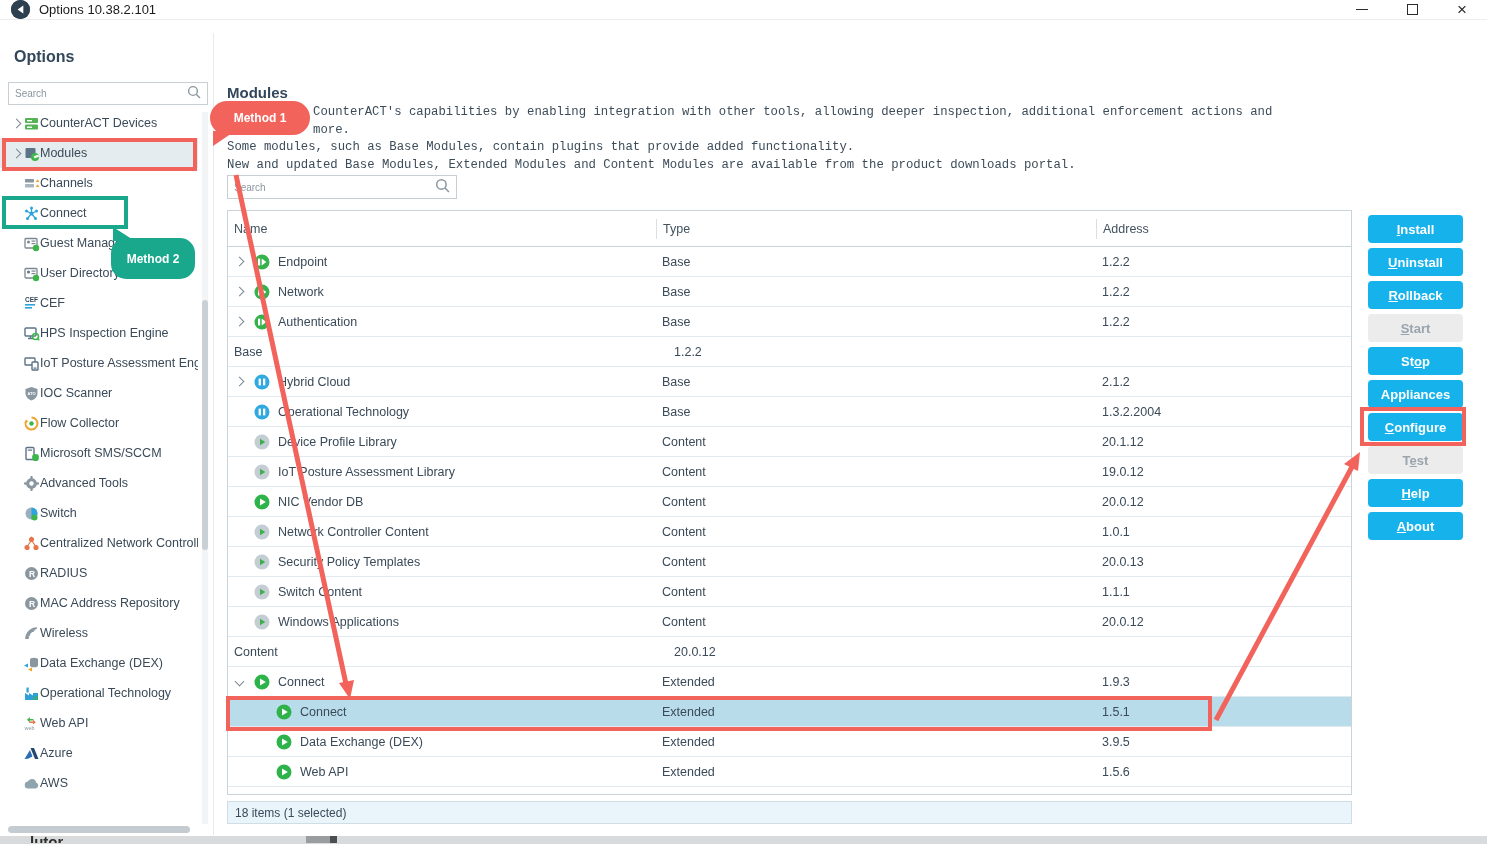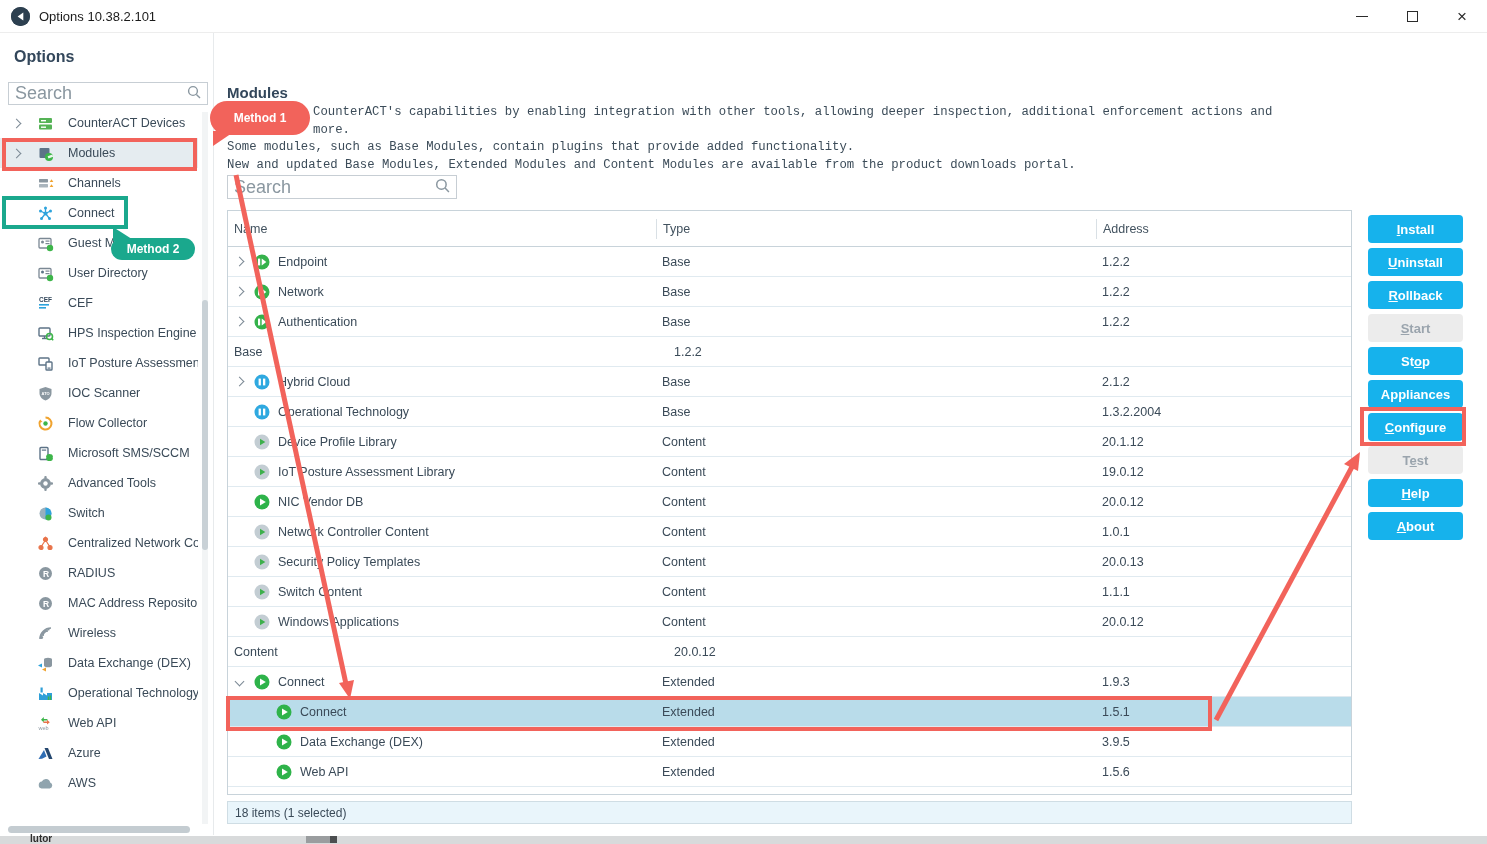--- a/index.html
+++ b/index.html
@@ -3,42 +3,42 @@
 <meta charset="utf-8">
 <style>
   * { margin:0; padding:0; box-sizing:border-box; }
   html,body { background:#888; }
   .screen {
     position:relative; width:1487px; height:844px; background:#fff;
     font-family:"Liberation Sans", sans-serif; color:#3a4a58; overflow:hidden;
     margin:0 auto;
   }
   
-  .titlebar { position:absolute; left:0; top:0; width:100%; height:33px; background:#fff;
+  .titlebar { position:absolute; left:0; top:0; width:100%; height:20px; background:#fff;
     border-bottom:1px solid #ededed; display:flex; align-items:center; }
   .app-icon { width:19px; height:19px; border-radius:50%; background:#2d4050; margin-left:11px;
     display:flex; align-items:center; justify-content:center; }
   .app-icon svg { display:block; }
   .win-title { margin-left:9px; font-size:13px; color:#1b1b1b; }
   .win-controls { margin-left:auto; display:flex; height:100%; }
   .win-btn { width:50px; height:100%; display:flex; align-items:center; justify-content:center; cursor:pointer; }
   .glyph-min { width:12px; height:0; border-top:1.4px solid #2b2b2b; }
   .glyph-max { width:11px; height:11px; border:1.4px solid #2b2b2b; }
   .glyph-close { font-size:17px; color:#2b2b2b; line-height:1; }
   
   .page-title { position:absolute; left:14px; top:48px; font-size:16px; font-weight:bold; color:#33475b; }
   
   .side-search { position:absolute; left:8px; top:82px; width:200px; height:23px; border:1px solid #c7ced4;
     background:#fff; display:flex; align-items:center; }
-  .side-search input, .main-search input { border:none; outline:none; flex:1; font-size:18px;
+  .side-search input, .main-search input { border:none; outline:none; flex:1; font-size:10px;
     font-family:"Liberation Sans", sans-serif; color:#3a4a58; padding:0 6px; background:transparent; min-width:0; }
   .side-search input::placeholder, .main-search input::placeholder { color:#8a97a0; }
   .search-glyph { margin-right:6px; flex:0 0 auto; }
   .sidebar-list { position:absolute; left:0; top:108px; width:198px; height:722px; overflow:hidden; }
-  .side-item { display:flex; align-items:center; height:30px; padding-left:10px; gap:14px; cursor:pointer; white-space:nowrap; }
+  .side-item { display:flex; align-items:center; height:30px; padding-left:10px; gap:0; cursor:pointer; white-space:nowrap; }
   .side-item.sel { background:#e5ecf0; }
   .chev-slot { width:13px; flex:0 0 auto; display:flex; align-items:center; justify-content:center; }
   .chev { width:7px; height:7px; border-right:1.6px solid #7b8894; border-bottom:1.6px solid #7b8894;
     transform:rotate(-45deg); display:inline-block; }
   .chev.down { transform:rotate(45deg); }
   .s-icon { width:17px; height:17px; flex:0 0 auto; display:flex; align-items:center; justify-content:center; }
   .s-label { font-size:12.5px; color:#3a4a58; overflow:hidden; }
   .sb-vtrack { position:absolute; left:202px; top:112px; width:6px; height:712px; background:#f2f4f5; }
   .sb-vthumb { position:absolute; left:202px; top:300px; width:6px; height:250px; background:#c9d1d6; border-radius:3px; }
   .sb-htrack { position:absolute; left:8px; top:826px; width:182px; height:7px; background:#c4ccd1; border-radius:4px; }
@@ -77,26 +77,26 @@
   #box-modules   { left:2px;    top:138px; width:195px;  height:33px; }
   #box-connect-side { left:2px; top:196px; width:126px;  height:33px; }
   #box-connect-row  { left:226px; top:696px; width:986px; height:35px; }
   #box-configure { left:1360px; top:407px; width:106px;  height:39px; }
   .overlay { position:absolute; left:0; top:0; z-index:35; pointer-events:none; }
   .callout { position:absolute; z-index:50; color:#fff; font-size:12px; font-weight:bold;
     display:flex; align-items:center; justify-content:center; pointer-events:none; }
   #callout-m1 { left:210px; top:101px; width:100px; height:34px; background:#f2635b; border-radius:17px; }
   #callout-m1 .tail { position:absolute; left:3px; bottom:-11px; width:22px; height:15px; background:#f2635b;
     clip-path:polygon(0 0, 100% 0, 0 100%); }
-  #callout-m2 { left:111px; top:238px; width:84px; height:22px; background:#1aa88d; border-radius:15px; }
+  #callout-m2 { left:111px; top:238px; width:84px; height:41px; background:#1aa88d; border-radius:15px; }
   #callout-m2 .tail { position:absolute; left:2px; top:-11px; width:22px; height:14px; background:#1aa88d;
     clip-path:polygon(0 0, 100% 100%, 0 100%); }
   
   .bottom-strip { position:absolute; left:0; top:836px; width:100%; height:8px; background:#d8dadb; overflow:visible; }
-  .edge-text { position:absolute; left:30px; top:-3px; height:10px; overflow:hidden; font-size:10px;
+  .edge-text { position:absolute; left:30px; top:-3px; height:10px; overflow:hidden; font-size:15px;
     font-weight:bold; color:#2e2e2e; }
   .edge-thumb { position:absolute; left:306px; top:0; width:24px; height:7px; background:#9a9d9f; }
   .edge-thumb2 { position:absolute; left:330px; top:0; width:7px; height:7px; background:#4c4e50; }
 </style>
 </head>
 <body>
 
 <div class="screen">
 
   <div class="titlebar">

